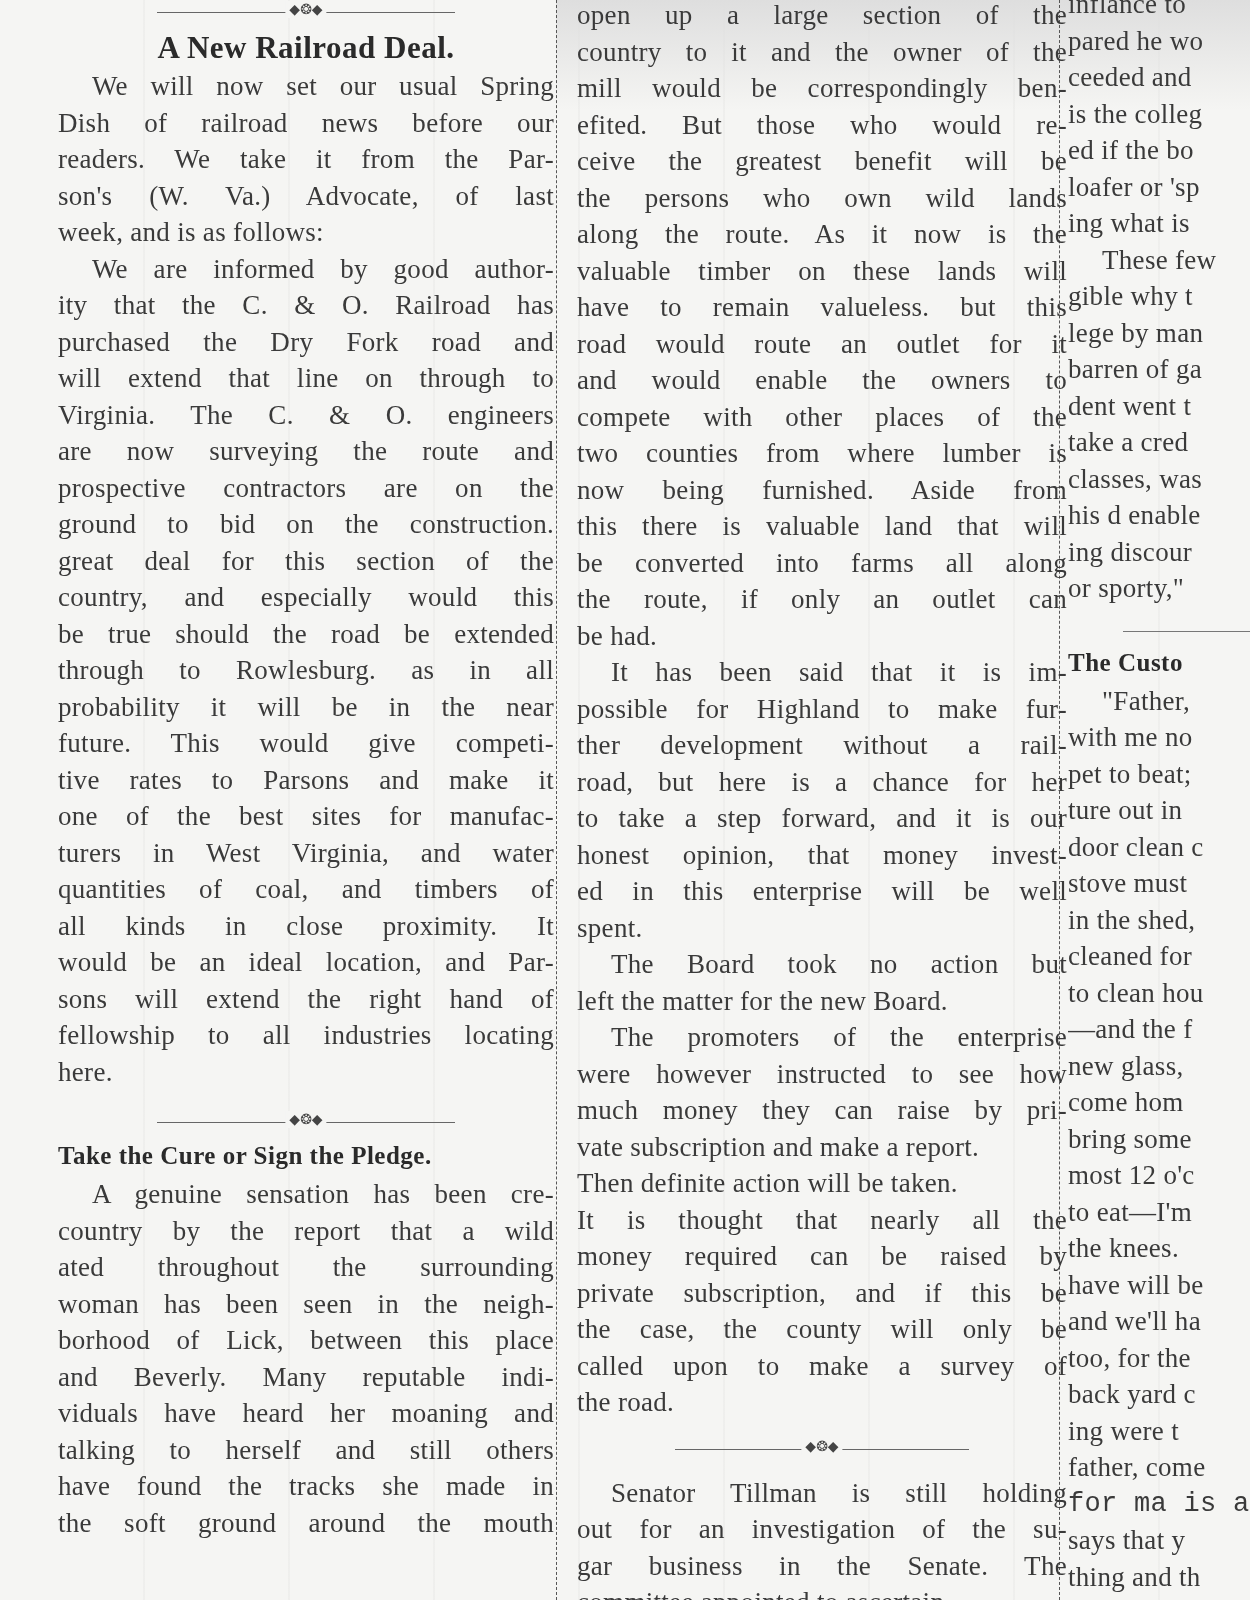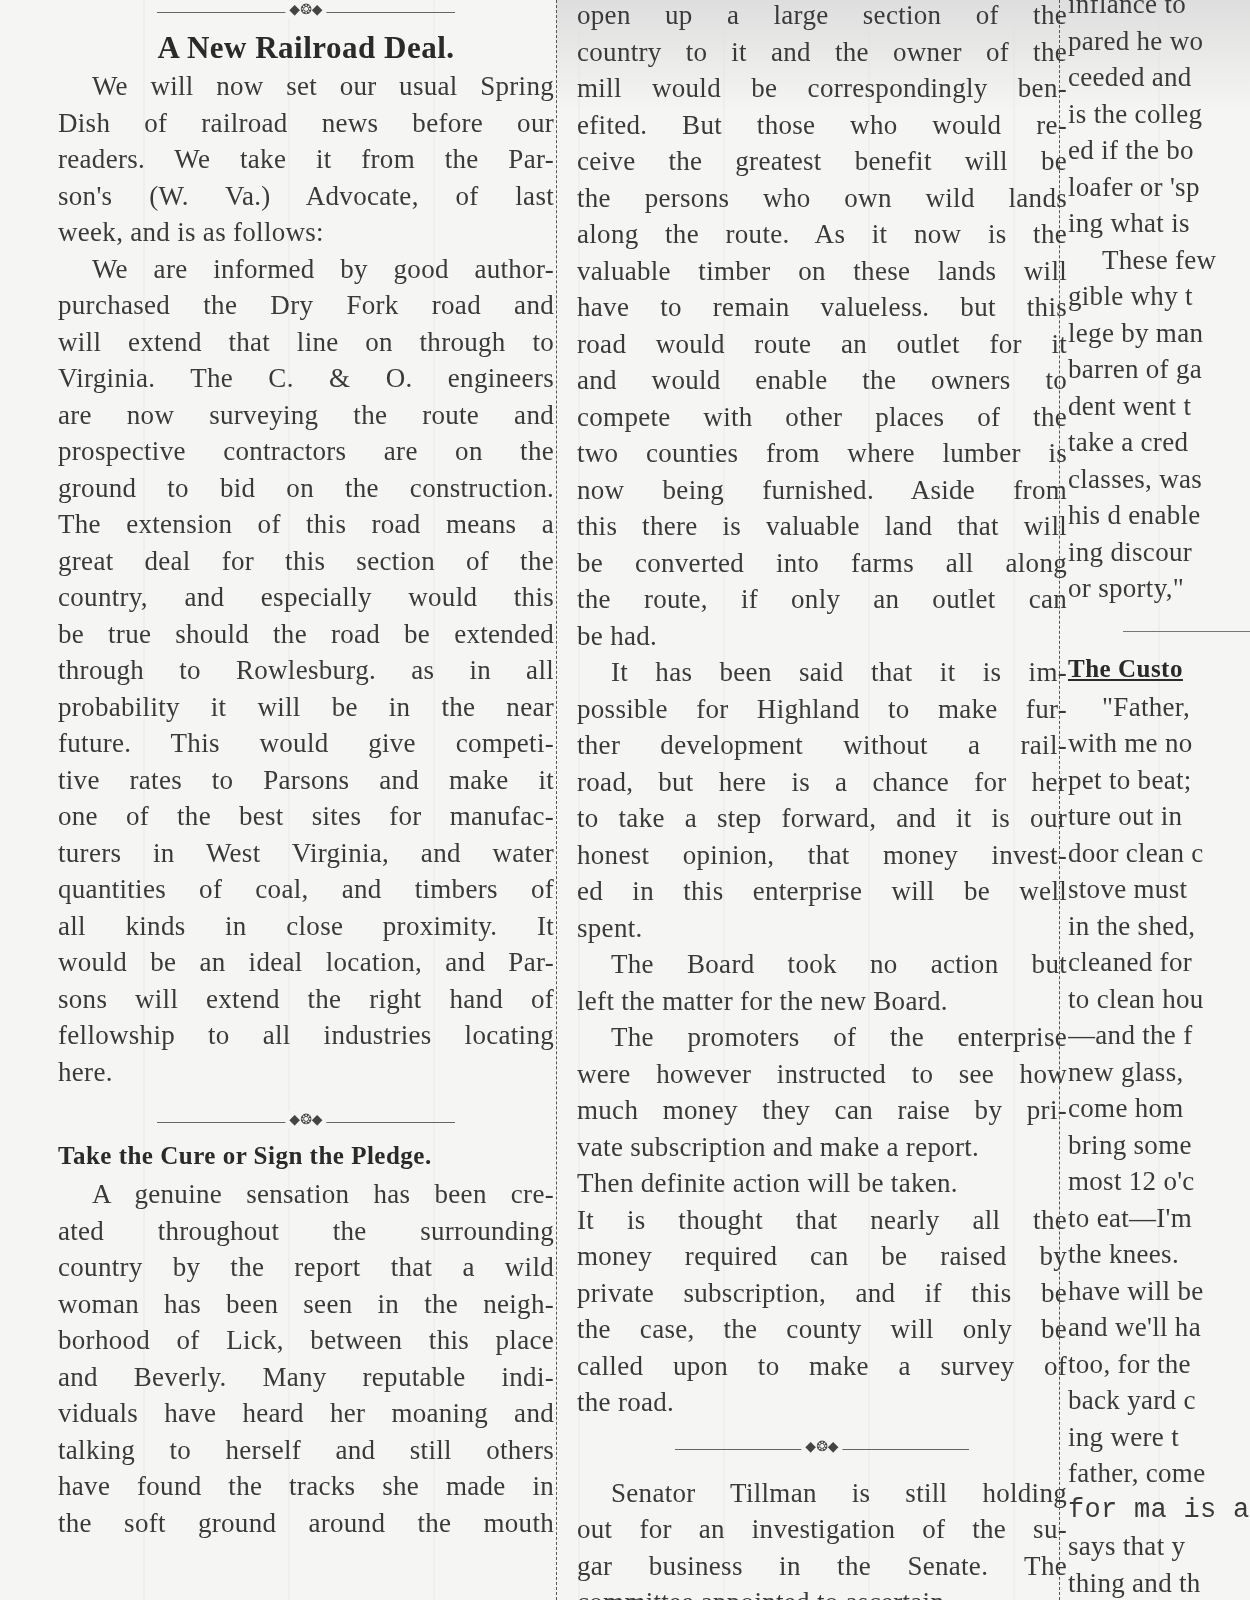--- a/index.html
+++ b/index.html
@@ -76,27 +76,27 @@
       <span>◆❂◆</span>
     </div>
     <h2 class="headline" style="margin-top:4px;">A New Railroad Deal.</h2>
     <div id="a1">
         <p class="line indent">We will now set our usual Spring</p>
         <p class="line">Dish of railroad news before our</p>
         <p class="line">readers. We take it from the Par-</p>
         <p class="line">son's (W. Va.) Advocate, of last</p>
         <p class="line last">week, and is as follows:</p>
         <p class="line indent">We are informed by good author-</p>
+        <p class="line">ity that the C. &amp; O. Railroad has</p>
         <p class="line">purchased the Dry Fork road and</p>
         <p class="line">will extend that line on through to</p>
         <p class="line">Virginia. The C. &amp; O. engineers</p>
         <p class="line">are now surveying the route and</p>
         <p class="line">prospective contractors are on the</p>
         <p class="line">ground to bid on the construction.</p>
-        <p class="line">The extension of this road means a</p>
         <p class="line">great deal for this section of the</p>
         <p class="line">country, and especially would this</p>
         <p class="line">be true should the road be extended</p>
         <p class="line">through to Rowlesburg. as in all</p>
         <p class="line">probability it will be in the near</p>
         <p class="line">future. This would give competi-</p>
         <p class="line">tive rates to Parsons and make it</p>
         <p class="line">one of the best sites for manufac-</p>
         <p class="line">turers in West Virginia, and water</p>
         <p class="line">quantities of coal, and timbers of</p>
@@ -105,22 +105,22 @@
         <p class="line">sons will extend the right hand of</p>
         <p class="line">fellowship to all industries locating</p>
         <p class="line last">here.</p>
       </div>
     <div class="divider" style="margin-top:20px;">
       <span>◆❂◆</span>
     </div>
     <h2 class="headline left" style="margin-top:2px;">Take the Cure or Sign the Pledge.</h2>
     <div id="a2">
         <p class="line indent">A genuine sensation has been cre-</p>
+        <p class="line">country by the report that a wild</p>
         <p class="line">ated throughout the surrounding</p>
-        <p class="line">country by the report that a wild</p>
         <p class="line">woman has been seen in the neigh-</p>
         <p class="line">borhood of Lick, between this place</p>
         <p class="line">and Beverly. Many reputable indi-</p>
         <p class="line">viduals have heard her moaning and</p>
         <p class="line">talking to herself and still others</p>
         <p class="line">have found the tracks she made in</p>
         <p class="line">the soft ground around the mouth</p>
       </div>
   </div>
 
@@ -197,21 +197,21 @@
         <p class="line" style="text-align: left; text-align-last: left;">lege by man</p>
         <p class="line" style="text-align: left; text-align-last: left;">barren of ga</p>
         <p class="line" style="text-align: left; text-align-last: left;">dent went t</p>
         <p class="line" style="text-align: left; text-align-last: left;">take a cred</p>
         <p class="line" style="text-align: left; text-align-last: left;">classes, was</p>
         <p class="line" style="text-align: left; text-align-last: left;">his d enable</p>
         <p class="line" style="text-align: left; text-align-last: left;">ing discour</p>
         <p class="line last" style="text-align: left; text-align-last: left;">or sporty,"</p>
       </div>
     <div class="short-rule" style="margin-top:12px;"></div>
-    <h2 class="headline left" style="margin-top:6px;text-decoration:underline;">The Custo</h2>
+    <h2 class="headline left" style="margin-top:0;">The Custo</h2>
     <div id="r2">
         <p class="line indent" style="text-align: left; text-align-last: left;">"Father,</p>
         <p class="line" style="text-align: left; text-align-last: left;">with me no</p>
         <p class="line" style="text-align: left; text-align-last: left;">pet to beat;</p>
         <p class="line" style="text-align: left; text-align-last: left;">ture out in</p>
         <p class="line" style="text-align: left; text-align-last: left;">door clean c</p>
         <p class="line" style="text-align: left; text-align-last: left;">stove must</p>
         <p class="line" style="text-align: left; text-align-last: left;">in the shed,</p>
         <p class="line" style="text-align: left; text-align-last: left;">cleaned for</p>
         <p class="line" style="text-align: left; text-align-last: left;">to clean hou</p>

